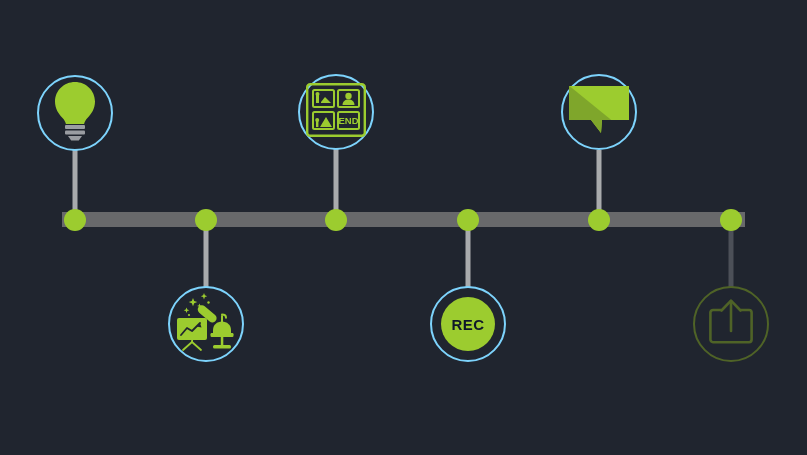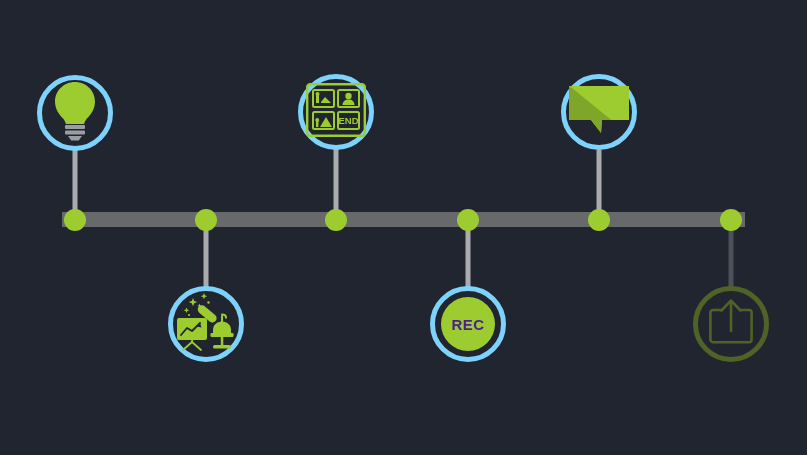--- a/index.html
+++ b/index.html
@@ -48,41 +48,41 @@
     transform: translateX(-50%);
   }
   .stem.muted { background: #4c5058; }
 
   
   .node {
     position: absolute;
     width: 76px;
     height: 76px;
     border-radius: 50%;
-    border: 5px solid #7dd3fc;
+    border: 2px solid #7dd3fc;
     box-sizing: border-box;
     transform: translate(-50%, -50%);
     display: flex;
     align-items: center;
     justify-content: center;
     background: #20252f;
   }
   .node.muted { border-color: #4f6327; }
 
   .rec-fill {
     width: 54px;
     height: 54px;
     border-radius: 50%;
     background: #9ccc2f;
     display: flex;
     align-items: center;
     justify-content: center;
   }
   .rec-label {
-    color: #4c1d95;
+    color: #0f172a;
     font-size: 15px;
     font-weight: bold;
     letter-spacing: 0.5px;
     font-family: "Liberation Sans", sans-serif;
   }
 </style>
 </head>
 <body>
 
 <div id="stage">

